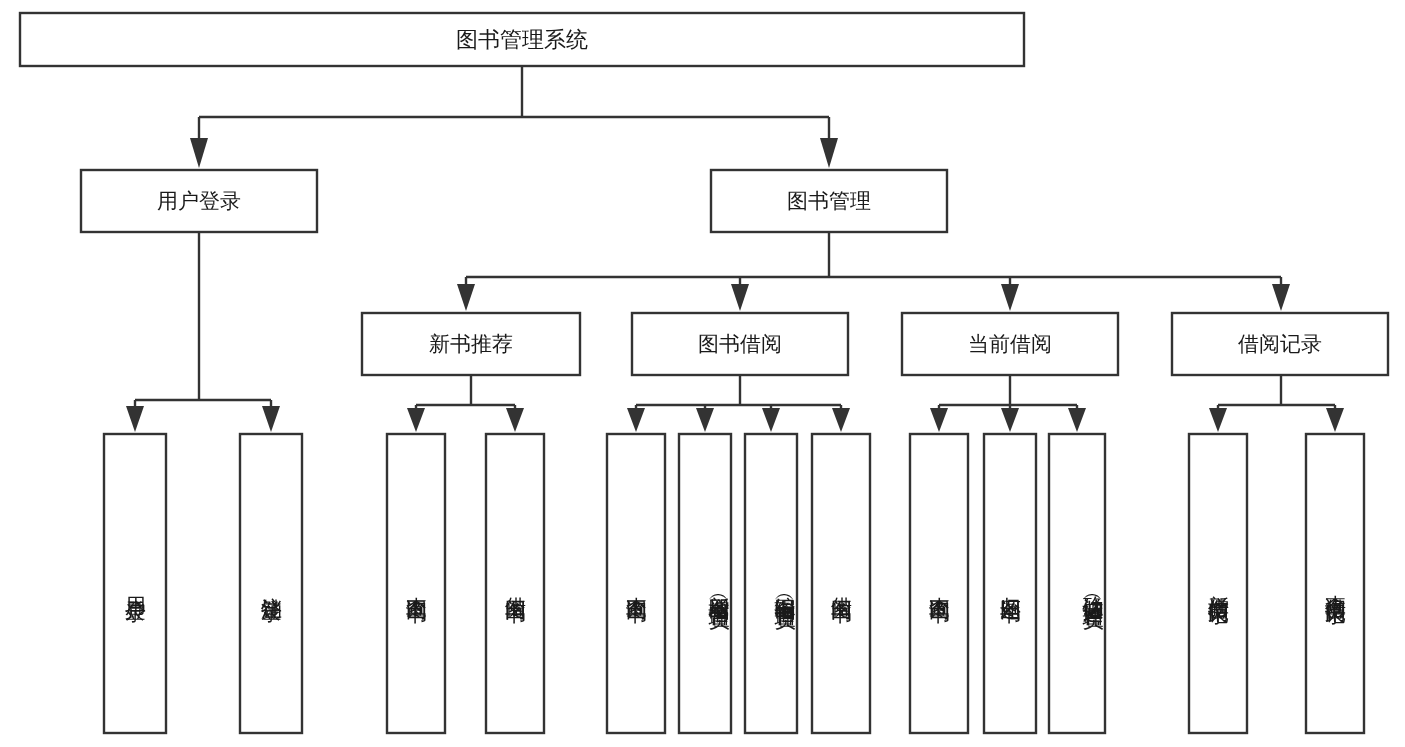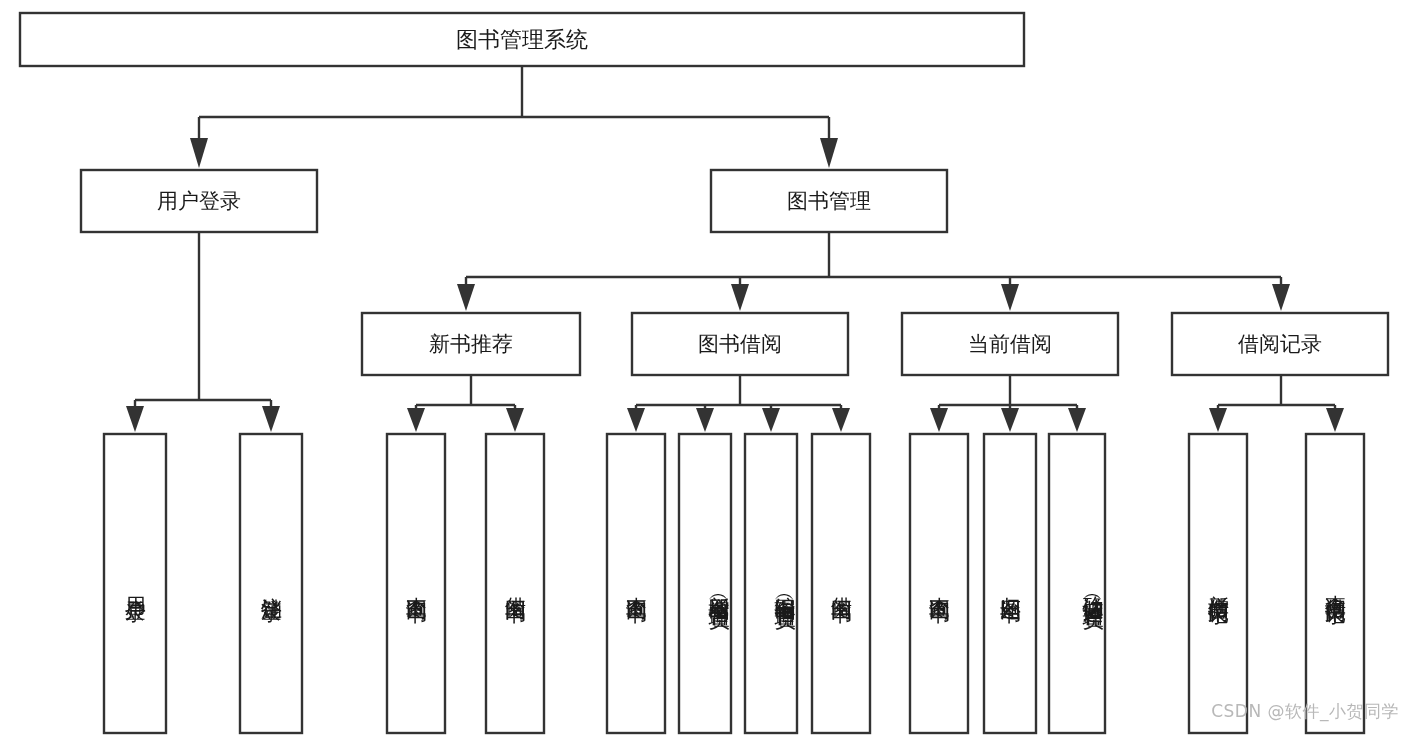--- a/index.html
+++ b/index.html
@@ -221,14 +221,13 @@
   <div class="leaf-label-box" style="left:607px;  top:434px; width:58px; height:299px;">查询图书</div>
   <div class="leaf-label-box" style="left:679px;  top:434px; width:52px; height:299px; align-items:flex-start; padding-top:8px; box-sizing:border-box;">新增图书（管理员）</div>
   <div class="leaf-label-box" style="left:745px;  top:434px; width:52px; height:299px; align-items:flex-start; padding-top:8px; box-sizing:border-box;">编辑图书（管理员）</div>
   <div class="leaf-label-box" style="left:812px;  top:434px; width:58px; height:299px;">借阅图书</div>
   <div class="leaf-label-box" style="left:910px;  top:434px; width:58px; height:299px;">查询图书</div>
   <div class="leaf-label-box" style="left:984px;  top:434px; width:52px; height:299px;">归还图书</div>
   <div class="leaf-label-box" style="left:1049px; top:434px; width:56px; height:299px; align-items:flex-start; padding-top:8px; box-sizing:border-box;">确认归还（管理员）</div>
   <div class="leaf-label-box" style="left:1189px; top:434px; width:58px; height:299px;">新增借阅记录</div>
   <div class="leaf-label-box" style="left:1306px; top:434px; width:58px; height:299px;">查询借阅记录</div>
 
-  <div class="watermark">CSDN @软件_小贺同学</div>
 </div>
 
 </body></html>

